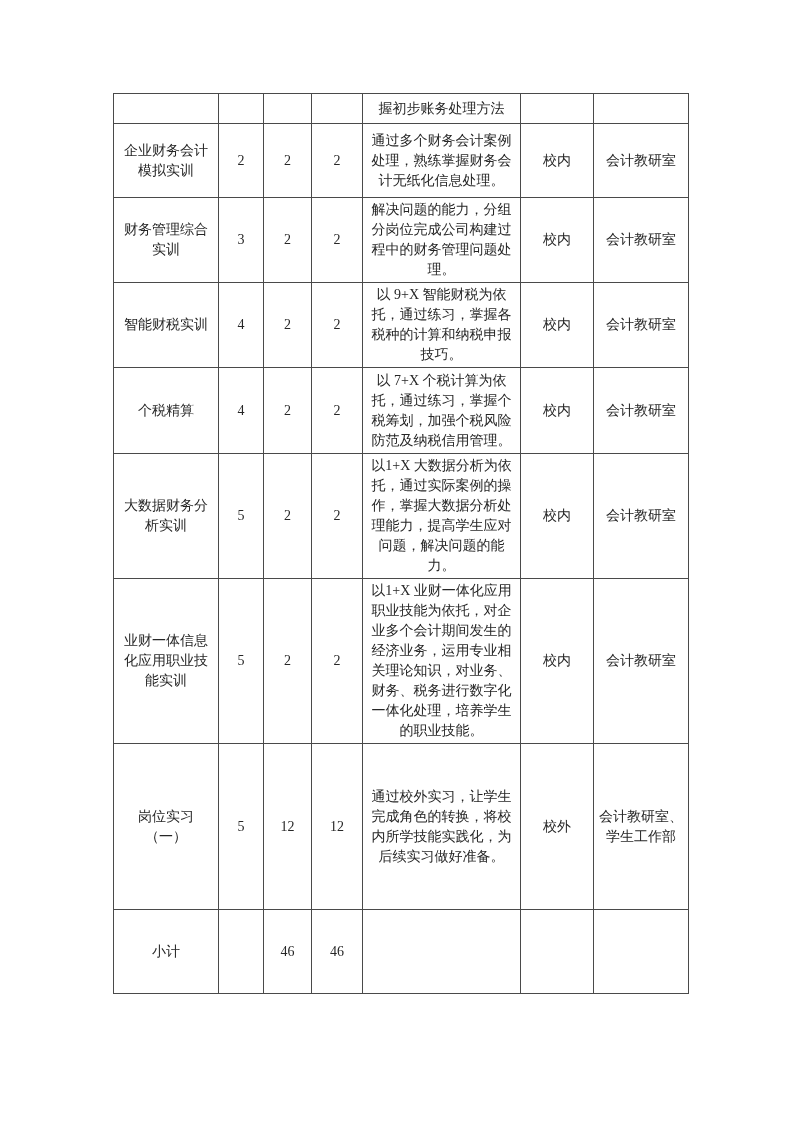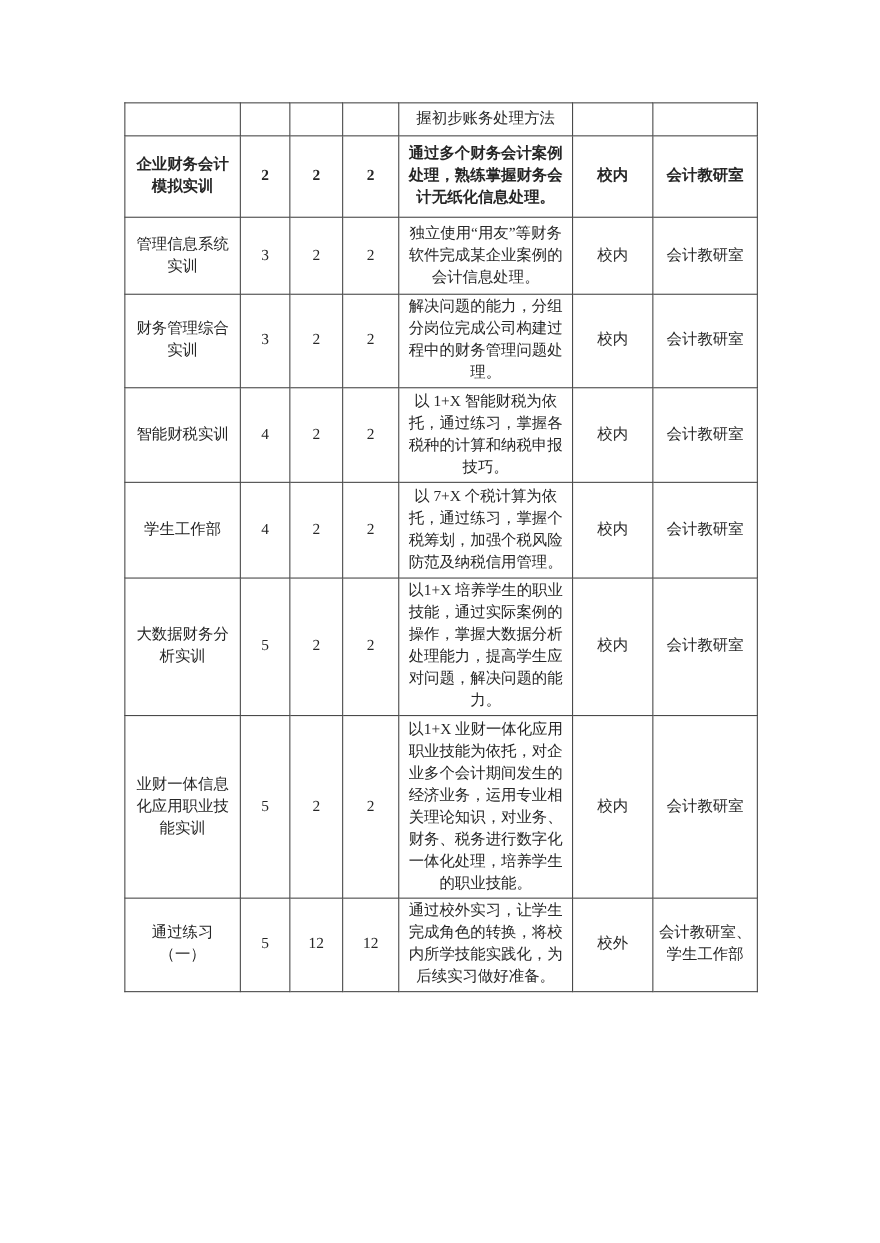--- a/index.html
+++ b/index.html
@@ -37,21 +37,21 @@
   
   col.c-name { width: 105px; }
   col.c-num1 { width: 45px; }
   col.c-num2 { width: 48px; }
   col.c-num3 { width: 51px; }
   col.c-desc { width: 158px; }
   col.c-loc  { width: 73px; }
   col.c-dept { width: 95px; }
   
   tr:nth-child(1)  { height: 30px; }
-  tr:nth-child(2)  { height: 74px; font-weight: bold; }
+  tr:nth-child(2)  { height: 74px; }
   tr:nth-child(3)  { height: 70px; }
   tr:nth-child(4)  { height: 80px; }
   tr:nth-child(5)  { height: 86px; }
   tr:nth-child(6)  { height: 87px; }
   tr:nth-child(7)  { height: 107px; }
   tr:nth-child(8)  { height: 166px; }
   tr:nth-child(9)  { height: 84px; }
   tr:nth-child(10) { height: 73px; }
   tr:nth-child(11) { height: 52px; }
   td.name-cell { line-height: 22px; padding: 2px 4px; }
@@ -84,77 +84,77 @@
       <tr>
         <td class="name-cell">企业财务会计模拟实训</td>
         <td>2</td>
         <td>2</td>
         <td>2</td>
         <td>通过多个财务会计案例处理，熟练掌握财务会计无纸化信息处理。</td>
         <td>校内</td>
         <td>会计教研室</td>
       </tr>
       <tr>
-        <td class="name-cell">管理信息系统实训</td>
-        <td>3</td>
-        <td>2</td>
-        <td>2</td>
-        <td>独立使用“用友”等财务软件完成某企业案例的会计信息处理。</td>
-        <td>校内</td>
-        <td>会计教研室</td>
-      </tr>
-      <tr>
         <td class="name-cell">财务管理综合实训</td>
         <td>3</td>
         <td>2</td>
         <td>2</td>
         <td>解决问题的能力，分组分岗位完成公司构建过程中的财务管理问题处理。</td>
         <td>校内</td>
         <td>会计教研室</td>
       </tr>
       <tr>
         <td class="name-cell">智能财税实训</td>
         <td>4</td>
         <td>2</td>
         <td>2</td>
-        <td>以 1+X 智能财税为依托，通过练习，掌握各税种的计算和纳税申报技巧。</td>
+        <td>以 9+X 智能财税为依托，通过练习，掌握各税种的计算和纳税申报技巧。</td>
         <td>校内</td>
         <td>会计教研室</td>
       </tr>
       <tr>
-        <td class="name-cell">学生工作部</td>
+        <td class="name-cell">个税精算</td>
         <td>4</td>
         <td>2</td>
         <td>2</td>
         <td>以 7+X 个税计算为依托，通过练习，掌握个税筹划，加强个税风险防范及纳税信用管理。</td>
         <td>校内</td>
         <td>会计教研室</td>
       </tr>
       <tr>
         <td class="name-cell">大数据财务分析实训</td>
         <td>5</td>
         <td>2</td>
         <td>2</td>
-        <td>以1+X 培养学生的职业技能，通过实际案例的操作，掌握大数据分析处理能力，提高学生应对问题，解决问题的能力。</td>
+        <td>以1+X 大数据分析为依托，通过实际案例的操作，掌握大数据分析处理能力，提高学生应对问题，解决问题的能力。</td>
         <td>校内</td>
         <td>会计教研室</td>
       </tr>
       <tr>
         <td class="name-cell">业财一体信息化应用职业技能实训</td>
         <td>5</td>
         <td>2</td>
         <td>2</td>
         <td>以1+X 业财一体化应用职业技能为依托，对企业多个会计期间发生的经济业务，运用专业相关理论知识，对业务、财务、税务进行数字化一体化处理，培养学生的职业技能。</td>
         <td>校内</td>
         <td>会计教研室</td>
       </tr>
       <tr>
-        <td class="name-cell">通过练习（一）</td>
+        <td class="name-cell">岗位实习（一）</td>
         <td>5</td>
         <td>12</td>
         <td>12</td>
         <td>通过校外实习，让学生完成角色的转换，将校内所学技能实践化，为后续实习做好准备。</td>
         <td>校外</td>
         <td>会计教研室、学生工作部</td>
       </tr>
+      <tr>
+        <td class="name-cell left-align">小计</td>
+        <td></td>
+        <td>46</td>
+        <td>46</td>
+        <td></td>
+        <td></td>
+        <td></td>
+      </tr>
     </tbody>
   </table>
 </div>
 
 </body></html>

